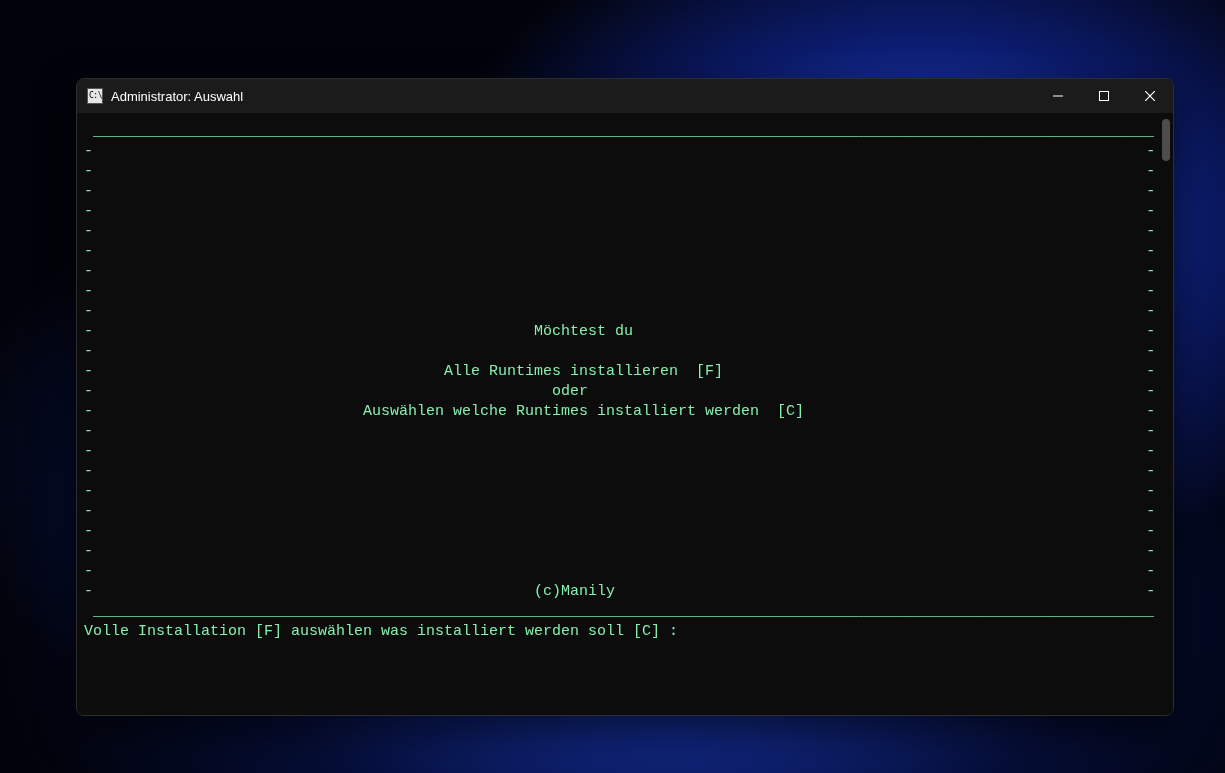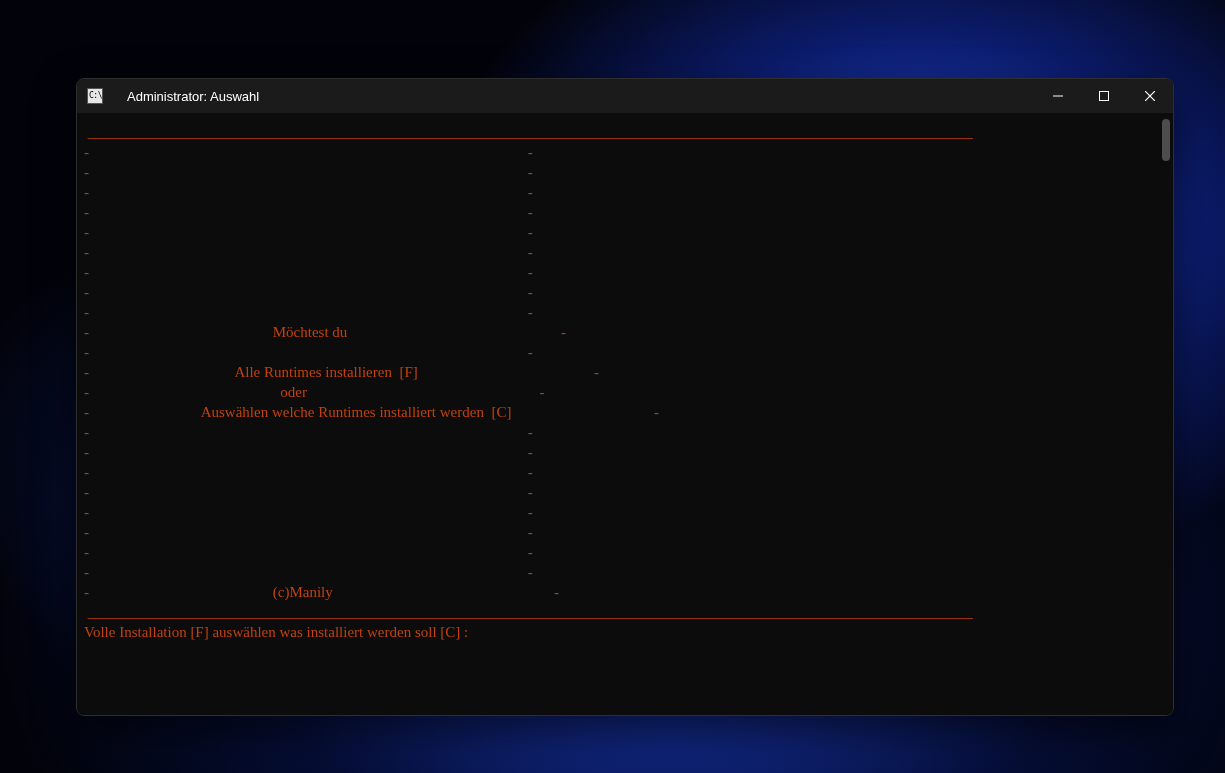--- a/index.html
+++ b/index.html
@@ -60,21 +60,21 @@
     box-sizing: border-box;
     font-size: 8px;
     line-height: 14px;
     text-align: left;
     padding-left: 1px;
     color: #000;
     font-family: Consolas, monospace;
     letter-spacing: -0.5px;
   }
 
-  .titlebar-title { flex: 0 0 auto; margin-left: 16px; }
+  .titlebar-title { flex: 0 0 auto; }
 
   .titlebar-spacer { flex: 1; }
 
   .win-btn {
     width: 46px;
     height: 34px;
     display: flex;
     align-items: center;
     justify-content: center;
     color: #ffffff;
@@ -85,24 +85,24 @@
     flex: 1;
     position: relative;
     background: #0c0c0c;
     display: flex;
   }
 
   .terminal-pre {
     flex: 1;
     margin: 5px;
     padding: 4px 2px 4px 2px;
-    font-family: Liberation Serif, serif;
+    font-family: Liberation Mono, monospace;
     font-size: 15px;
     line-height: 20px;
-    color: #c2410c;
+    color: #86efac;
     white-space: pre;
     overflow: hidden;
   }
 
   .scrollbar {
     width: 14px;
     background: #0c0c0c;
     position: relative;
   }
   .scrollbar-thumb {

